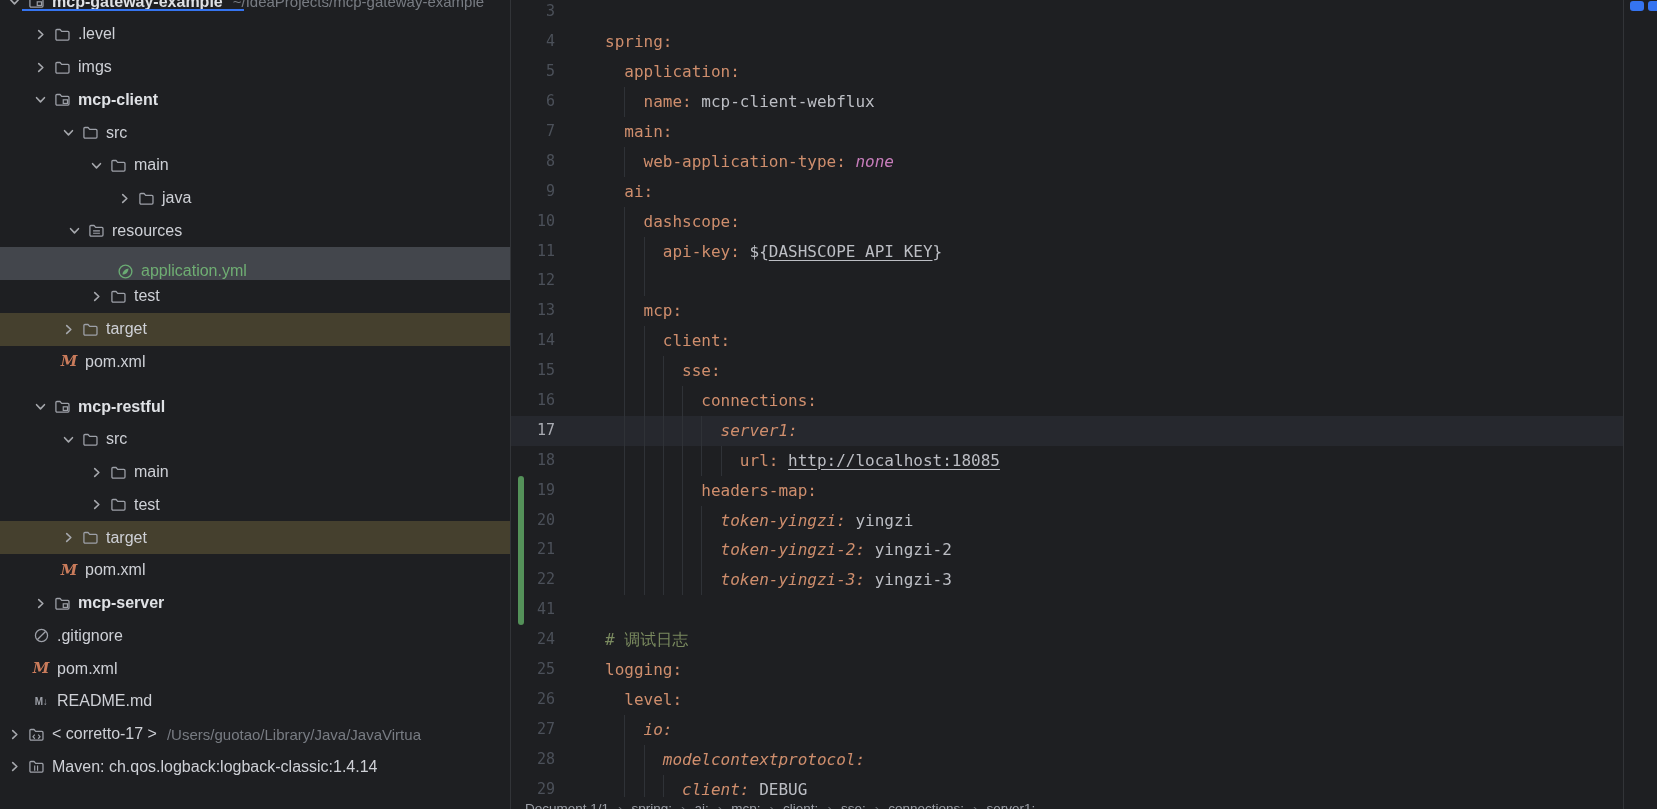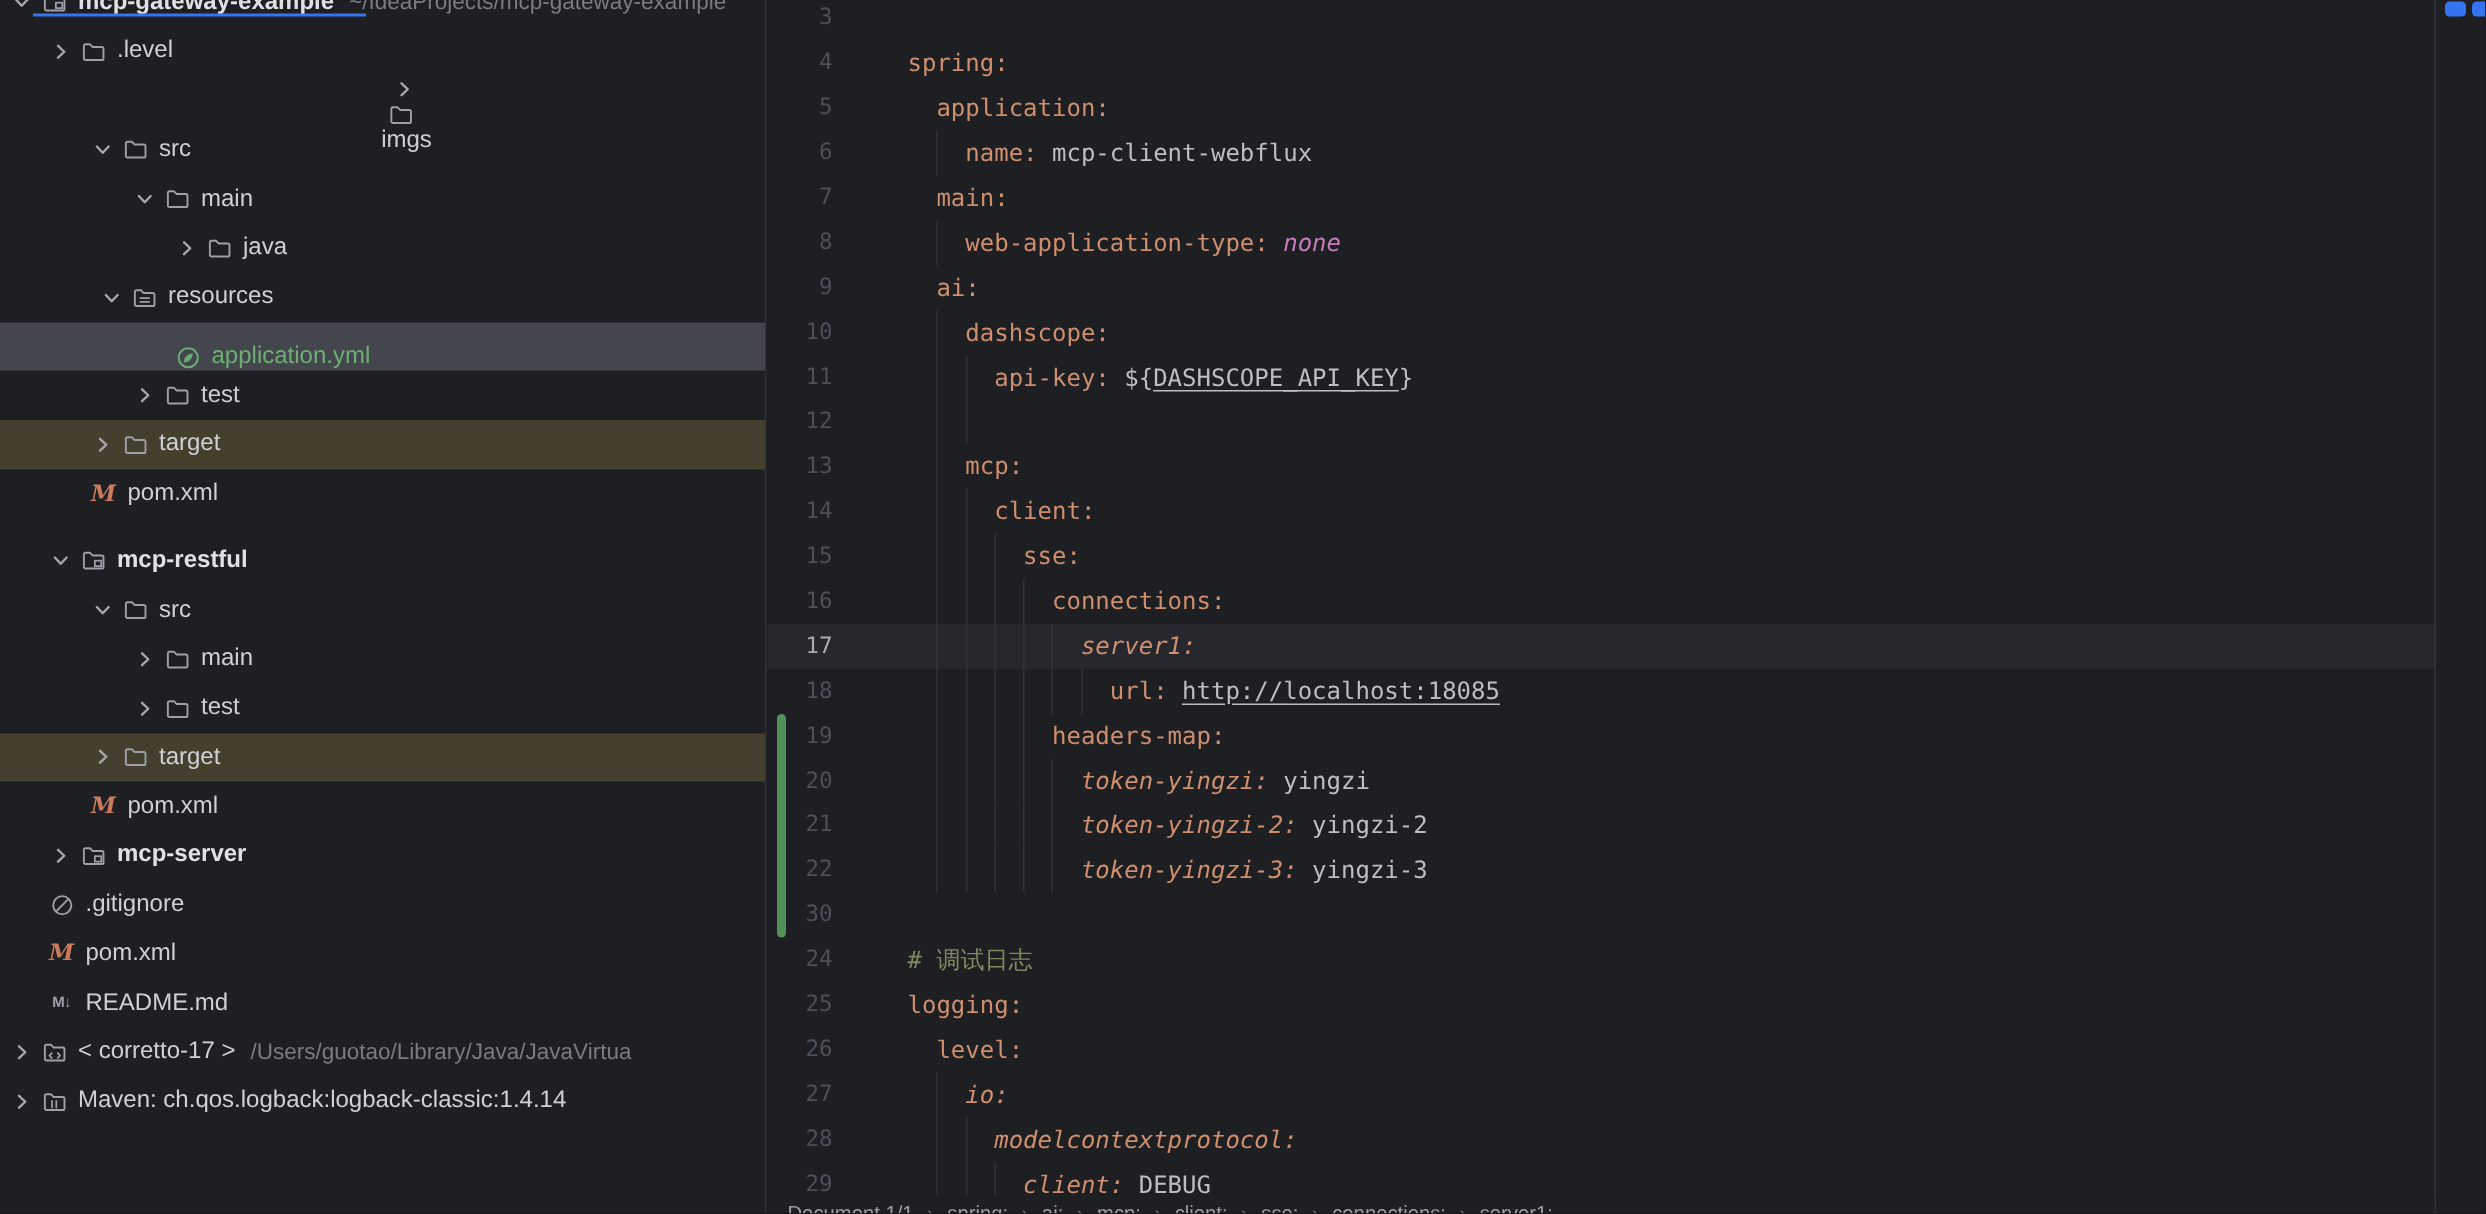--- a/index.html
+++ b/index.html
@@ -87,32 +87,46 @@
               <path d="M6.3 4.3l3.9 3.7-3.9 3.7" fill="none" stroke="#A6A8AD" stroke-width="1.5" stroke-linecap="round" stroke-linejoin="round"></path>
             </svg>
           </span>
           <span class="ticon">
             <svg width="17" height="17" viewBox="0 0 16 16">
               <path d="M1.8 4.3c0-.55.45-1 1-1h2.9l1.5 1.7h5.9c.55 0 1 .45 1 1v6.2c0 .55-.45 1-1 1H2.8c-.55 0-1-.45-1-1z" fill="none" stroke="#9DA0A8" stroke-width="1.2" stroke-linejoin="round"></path>
             </svg>
           </span>
           <span class="tlabel">.level</span>
         </div>
-        <div class="trow" style="padding-left: 32px; flex-direction: column;">
+        <div class="trow" style="padding-left: 32px;">
           <span class="chev">
             <svg width="17" height="17" viewBox="0 0 16 16">
               <path d="M6.3 4.3l3.9 3.7-3.9 3.7" fill="none" stroke="#A6A8AD" stroke-width="1.5" stroke-linecap="round" stroke-linejoin="round"></path>
             </svg>
           </span>
           <span class="ticon">
             <svg width="17" height="17" viewBox="0 0 16 16">
               <path d="M1.8 4.3c0-.55.45-1 1-1h2.9l1.5 1.7h5.9c.55 0 1 .45 1 1v6.2c0 .55-.45 1-1 1H2.8c-.55 0-1-.45-1-1z" fill="none" stroke="#9DA0A8" stroke-width="1.2" stroke-linejoin="round"></path>
             </svg>
           </span>
           <span class="tlabel">imgs</span>
+        </div>
+        <div class="trow" style="padding-left: 32px;">
+          <span class="chev">
+            <svg width="17" height="17" viewBox="0 0 16 16">
+              <path d="M4.3 6.3l3.7 3.9 3.7-3.9" fill="none" stroke="#A6A8AD" stroke-width="1.5" stroke-linecap="round" stroke-linejoin="round"></path>
+            </svg>
+          </span>
+          <span class="ticon">
+            <svg width="17" height="17" viewBox="0 0 16 16">
+              <path d="M1.8 4.3c0-.55.45-1 1-1h2.9l1.5 1.7h5.9c.55 0 1 .45 1 1v6.2c0 .55-.45 1-1 1H2.8c-.55 0-1-.45-1-1z" fill="none" stroke="#9DA0A8" stroke-width="1.2" stroke-linejoin="round"></path>
+              <rect x="8.7" y="8.3" width="4" height="3.4" fill="#1E1F22" stroke="#9DA0A8" stroke-width="1.1"></rect>
+            </svg>
+          </span>
+          <span class="tlabel bold">mcp-client</span>
         </div>
         <div class="trow" style="padding-left: 60px;">
           <span class="chev">
             <svg width="17" height="17" viewBox="0 0 16 16">
               <path d="M4.3 6.3l3.7 3.9 3.7-3.9" fill="none" stroke="#A6A8AD" stroke-width="1.5" stroke-linecap="round" stroke-linejoin="round"></path>
             </svg>
           </span>
           <span class="ticon">
             <svg width="17" height="17" viewBox="0 0 16 16">
               <path d="M1.8 4.3c0-.55.45-1 1-1h2.9l1.5 1.7h5.9c.55 0 1 .45 1 1v6.2c0 .55-.45 1-1 1H2.8c-.55 0-1-.45-1-1z" fill="none" stroke="#9DA0A8" stroke-width="1.2" stroke-linejoin="round"></path>
@@ -532,21 +546,21 @@
             <span class="iguide"></span>
             <span class="iguide"></span>
             <span class="iguide"></span>
             <span class="iguide"></span>
             <span class="iguide"></span>
             <span class="tok ikey">token-yingzi-3:</span>
             <span class="tok val"> yingzi-3</span>
           </span>
         </div>
         <div class="cline">
-          <span class="lnum">30</span>
+          <span class="lnum">41</span>
           <span class="lcode"></span>
         </div>
         <div class="cline">
           <span class="lnum">24</span>
           <span class="lcode">
             <span class="tok cmt"># 调试日志</span>
           </span>
         </div>
         <div class="cline">
           <span class="lnum">25</span>

